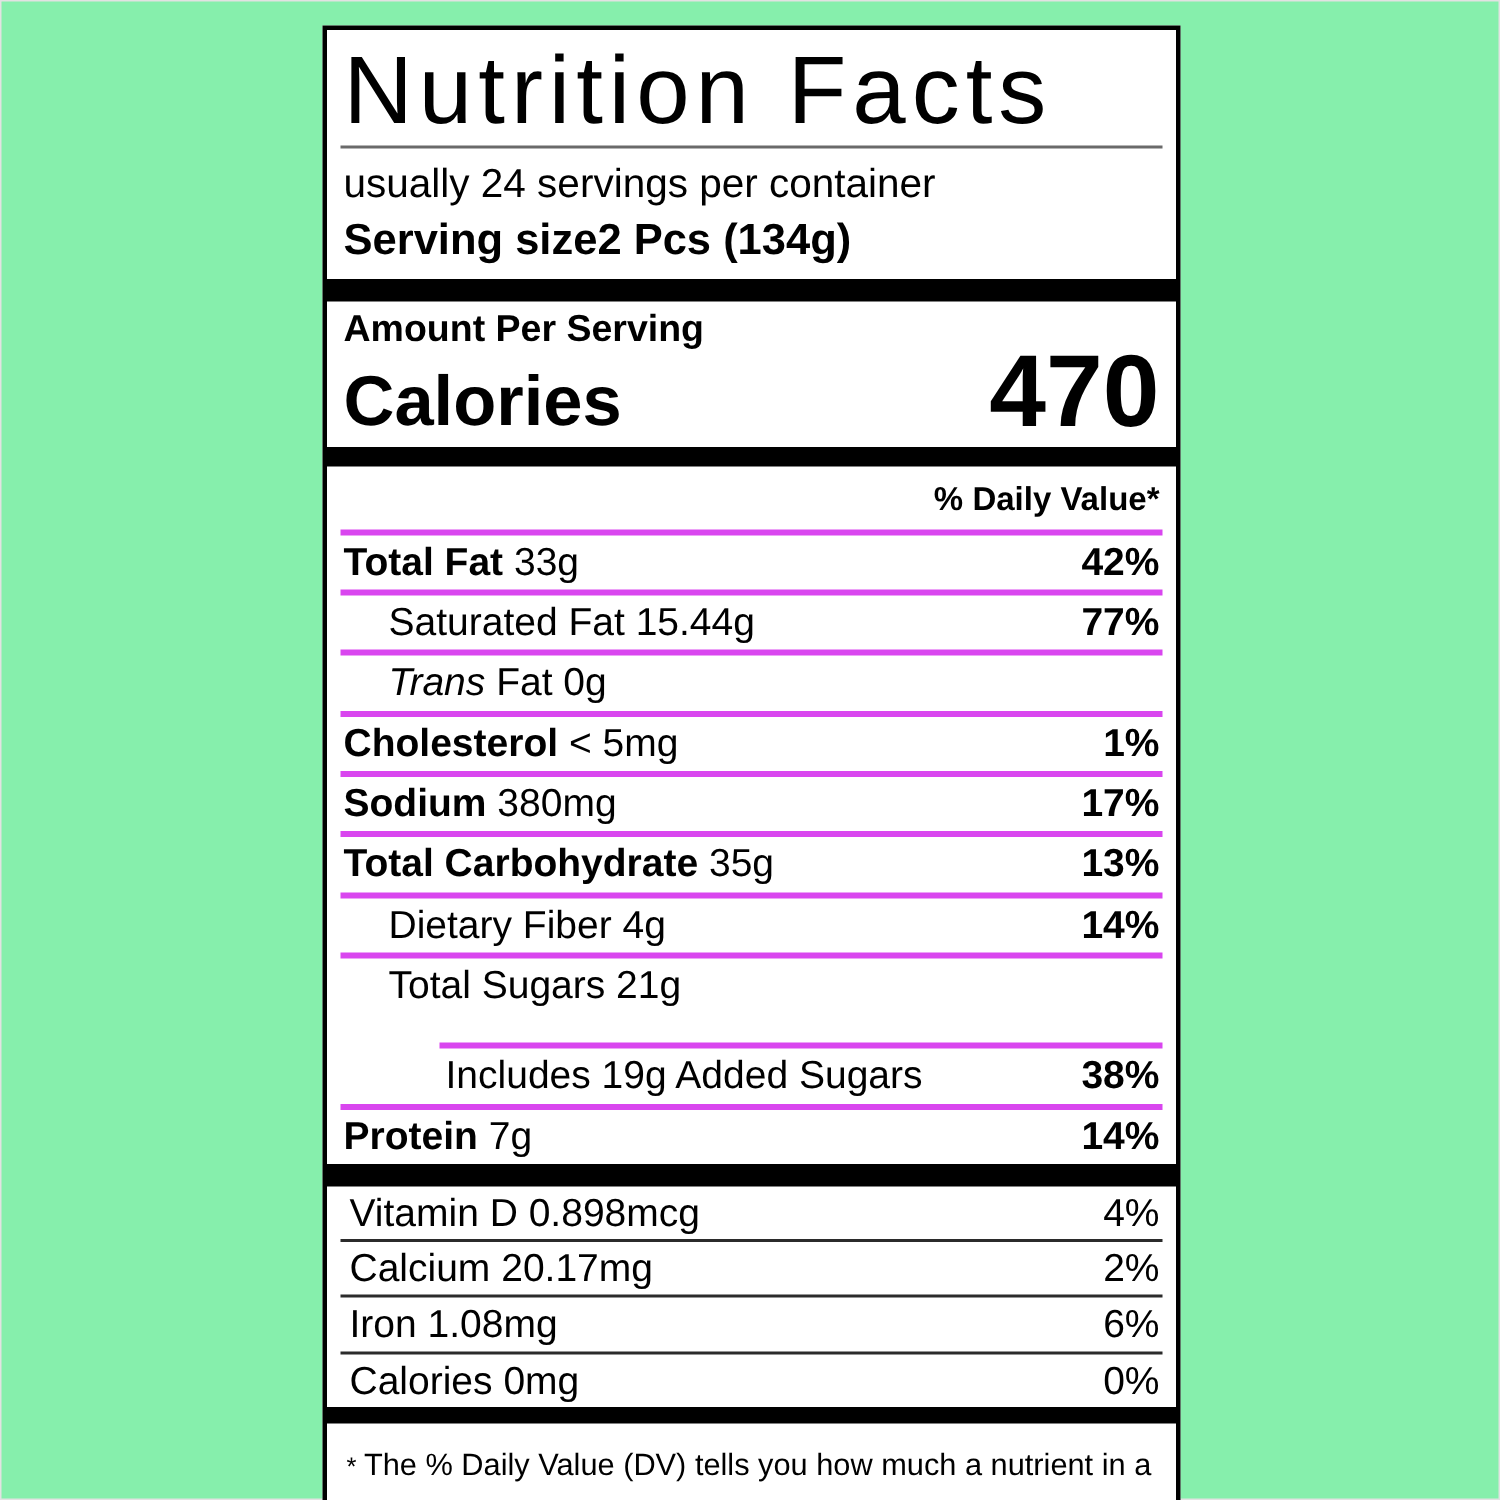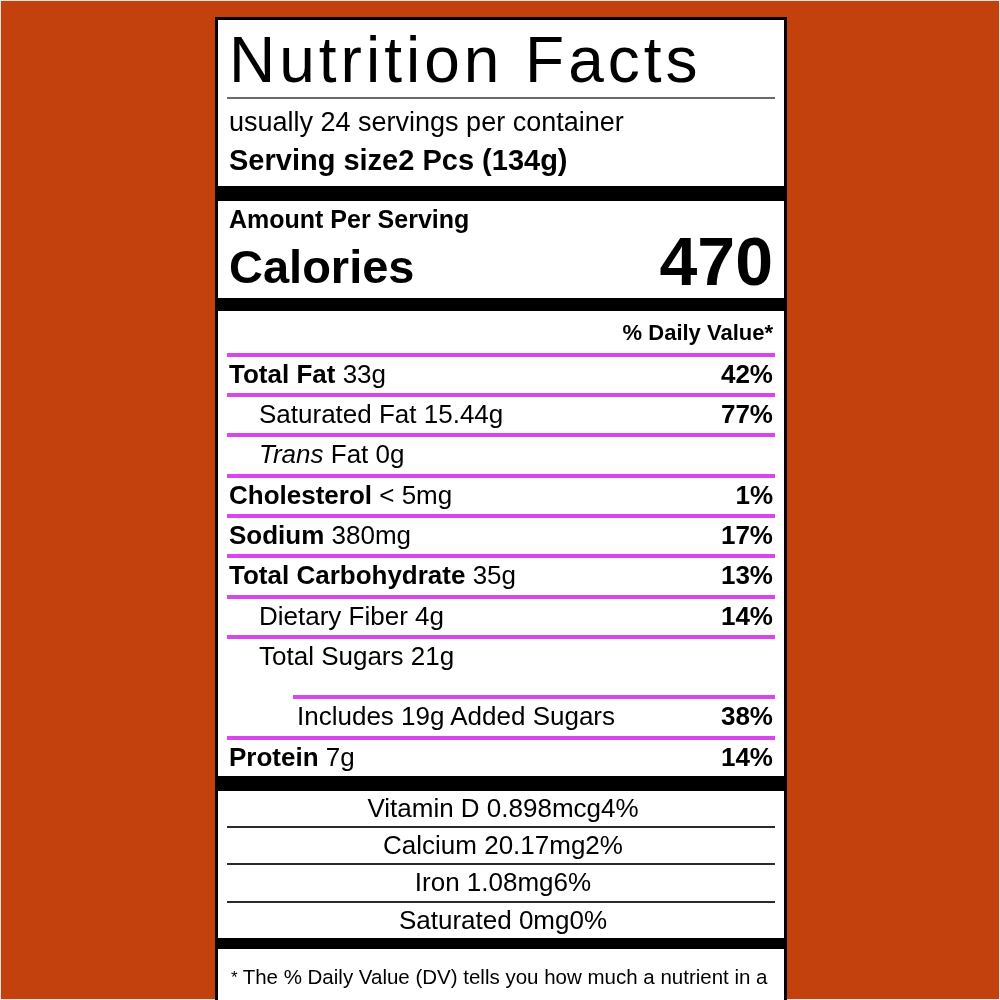--- a/index.html
+++ b/index.html
@@ -8,21 +8,21 @@
     background: #ffffff;
     font-family: "Liberation Sans", sans-serif;
     color: #000;
   }
   .page {
     width: 1000px;
     height: 1000px;
     position: relative;
     box-sizing: border-box;
     border: 1px solid #e2e2e2;
-    background: #c2410c;
+    background: #86efac;
   }
   .nf-label {
     position: absolute;
     left: 214px;
     top: 16px;
     width: 572px;
     min-height: 964px;
     box-sizing: border-box;
     border: 3px solid #000;
     background: #fff;
@@ -90,21 +90,21 @@
   .row {
     display: flex;
     justify-content: space-between;
     align-items: baseline;
     font-size: 26px;
     padding: 4px 2px 5px 2px;
     line-height: 1.05;
   }
   .rows.nutrients .row { border-top: 4px solid #d946ef; }
   .rows.vitamins  .row + .row { border-top: 2px solid #2b2b2b; }
-  .rows.vitamins  .row { padding: 4px 2px 4px 6px; justify-content: center; }
+  .rows.vitamins  .row { padding: 4px 2px 4px 6px; }
   .row.indent-1 .left { padding-left: 30px; }
   .row.indent-2 { margin-left: 66px; padding-left: 4px; margin-top: 20px; }
   .row .b { font-weight: bold; }
   .row .i { font-style: italic; }
   .rows.nutrients .dv { font-weight: bold; }
   .rows.vitamins  .dv { font-weight: normal; }
   .footnote {
     display: flex;
     padding: 12px 0 0 2px;
     font-size: 20.5px;
@@ -200,21 +200,21 @@
         </div>
         <div class="row indent-0">
           <span class="left"><span>Calcium 20.17mg</span></span>
           <span class="dv">2%</span>
         </div>
         <div class="row indent-0">
           <span class="left"><span>Iron 1.08mg</span></span>
           <span class="dv">6%</span>
         </div>
         <div class="row indent-0">
-          <span class="left"><span>Saturated 0mg</span></span>
+          <span class="left"><span>Calories 0mg</span></span>
           <span class="dv">0%</span>
         </div>
       </div>
 
     <div class="bar small"></div>
 
     <div class="footnote">
       <span class="ast">*</span>
       <span class="fn-text">The % Daily Value (DV) tells you how much a nutrient in a serving of food contributes to a daily diet. 2,000 calories a day is used for general nutrition advice.</span>
     </div>

